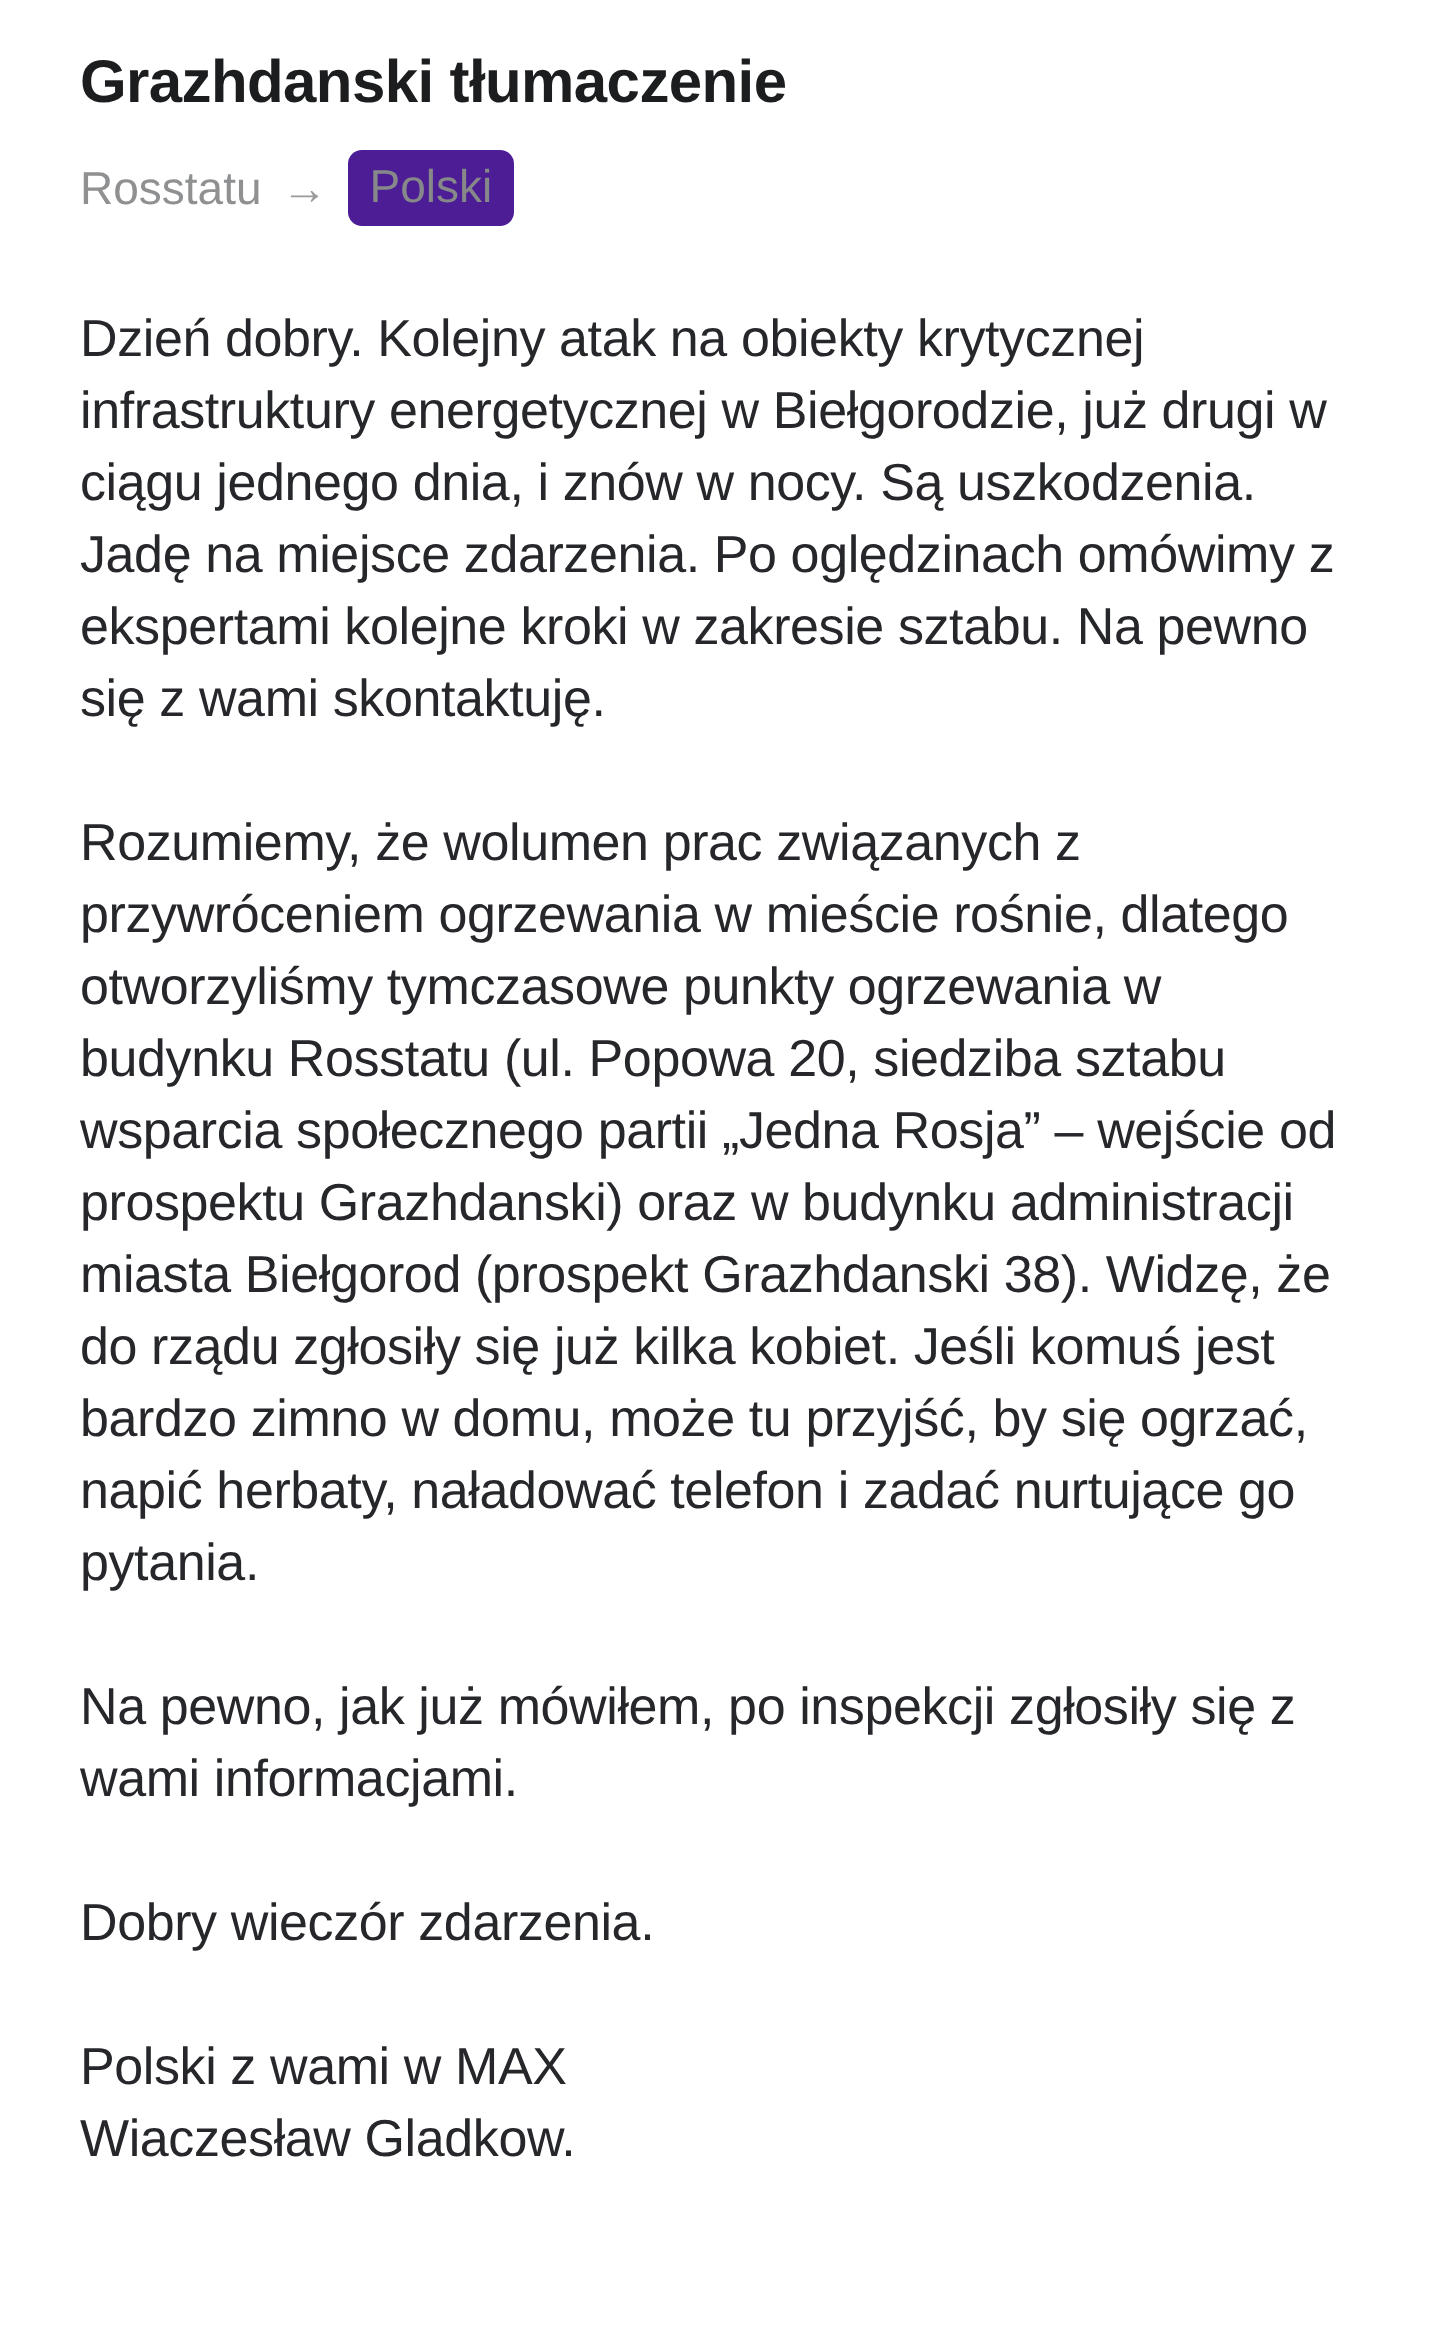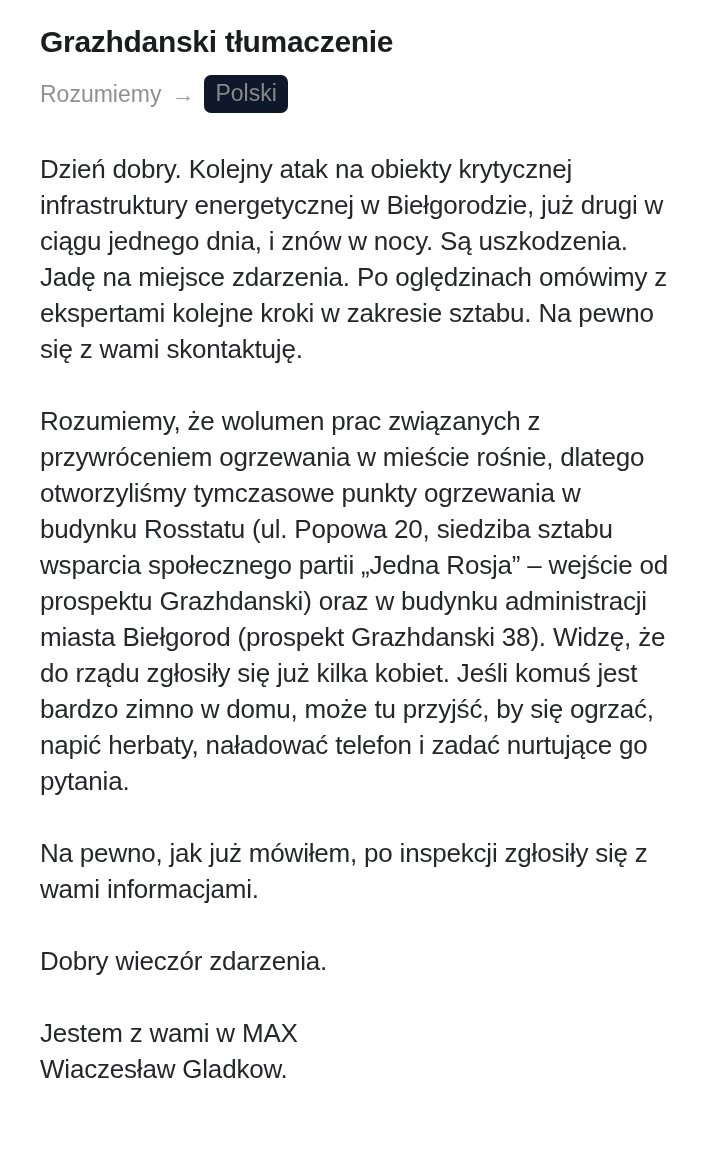--- a/index.html
+++ b/index.html
@@ -37,21 +37,21 @@
   }
   .lang-source {
     color: #8f9092;
   }
   .arrow-icon {
     color: #9a9b9d;
     font-size: 23px;
   }
   .lang-badge {
     display: inline-block;
-    background: #0f172a;
+    background: #4c1d95;
     color: #86888a;
     border-radius: 7px;
     padding: 4px 11px 6px 11px;
   }
   .content {
     margin-top: 38px;
   }
   .content p {
     margin: 0 0 36px 0;
     font-size: 26px;
@@ -65,27 +65,27 @@
   }
 </style>
 </head>
 <body>
 
 <div class="page">
 
   <h1 class="title">Grazhdanski tłumaczenie</h1>
 
   <div class="lang-row">
-    <span class="lang-source">Rozumiemy</span>
+    <span class="lang-source">Rosstatu</span>
     <span class="arrow-icon">→</span>
     <span class="lang-badge">Polski</span>
   </div>
 
   <div class="content">
     <p>Dzień dobry. Kolejny atak na obiekty krytycznej infrastruktury energetycznej w Biełgorodzie, już drugi w ciągu jednego dnia, i znów w nocy. Są uszkodzenia. Jadę na miejsce zdarzenia. Po oględzinach omówimy z ekspertami kolejne kroki w zakresie sztabu. Na pewno się z wami skontaktuję.</p>
     <p>Rozumiemy, że wolumen prac związanych z przywróceniem ogrzewania w mieście rośnie, dlatego otworzyliśmy tymczasowe punkty ogrzewania w budynku Rosstatu (ul. Popowa 20, siedziba sztabu wsparcia społecznego partii „Jedna Rosja” – wejście od prospektu Grazhdanski) oraz w budynku administracji miasta Biełgorod (prospekt Grazhdanski 38). Widzę, że do rządu zgłosiły się już kilka kobiet. Jeśli komuś jest bardzo zimno w domu, może tu przyjść, by się ogrzać, napić herbaty, naładować telefon i zadać nurtujące go pytania.</p>
     <p>Na pewno, jak już mówiłem, po inspekcji zgłosiły się z wami informacjami.</p>
     <p>Dobry wieczór zdarzenia.</p>
-    <p>Jestem z wami w MAX
+    <p>Polski z wami w MAX
 Wiaczesław Gladkow.</p>
   </div>
 
 </div>
 
 </body></html>

